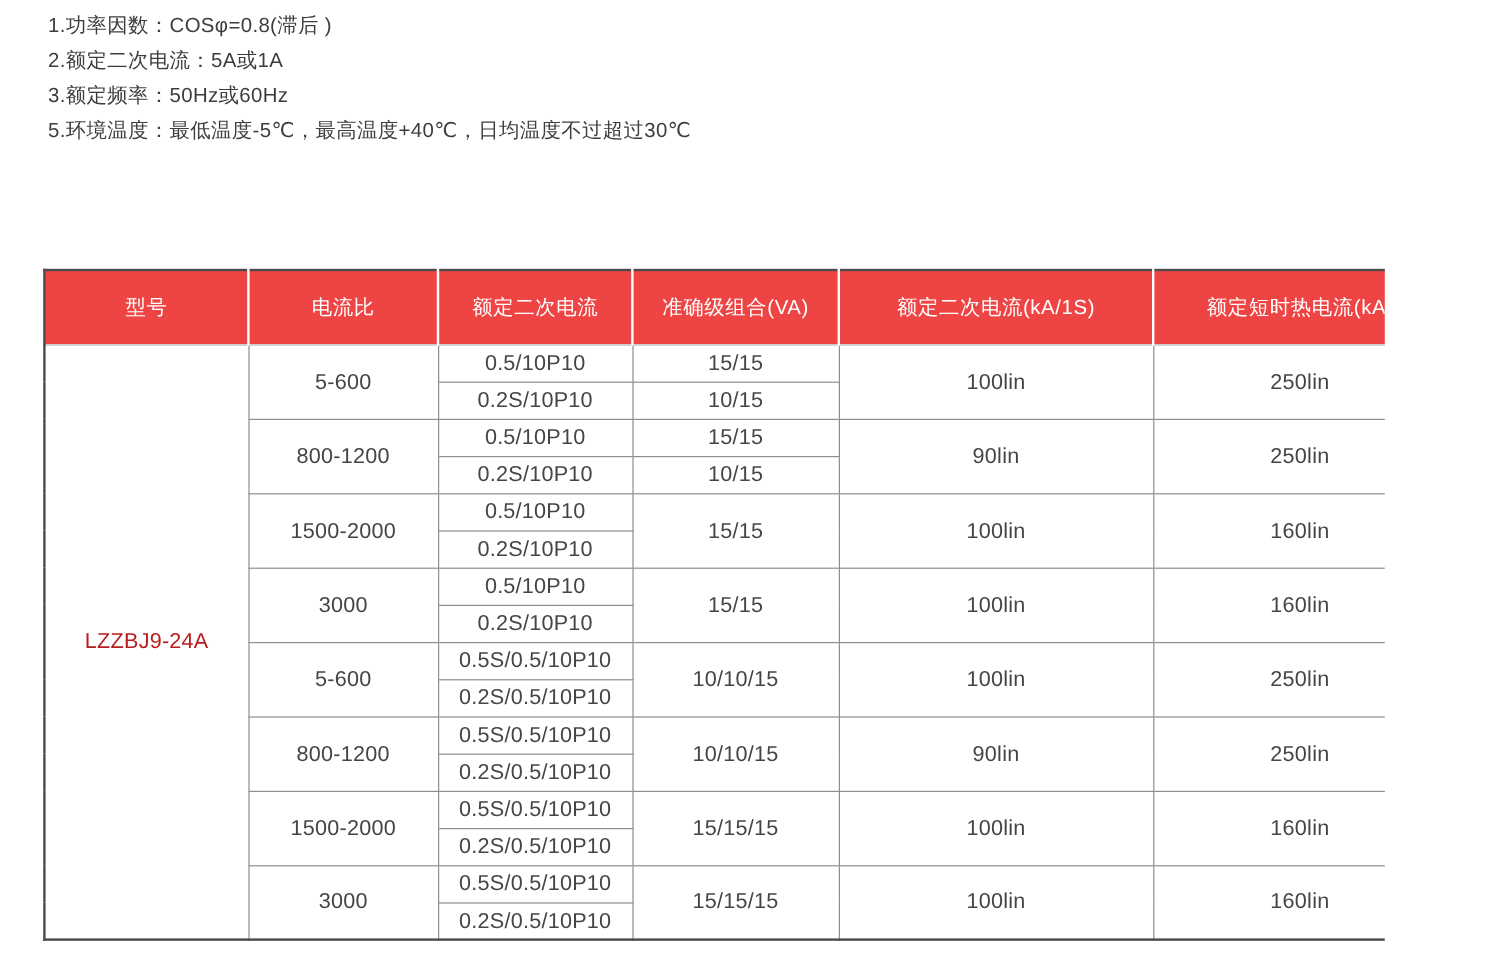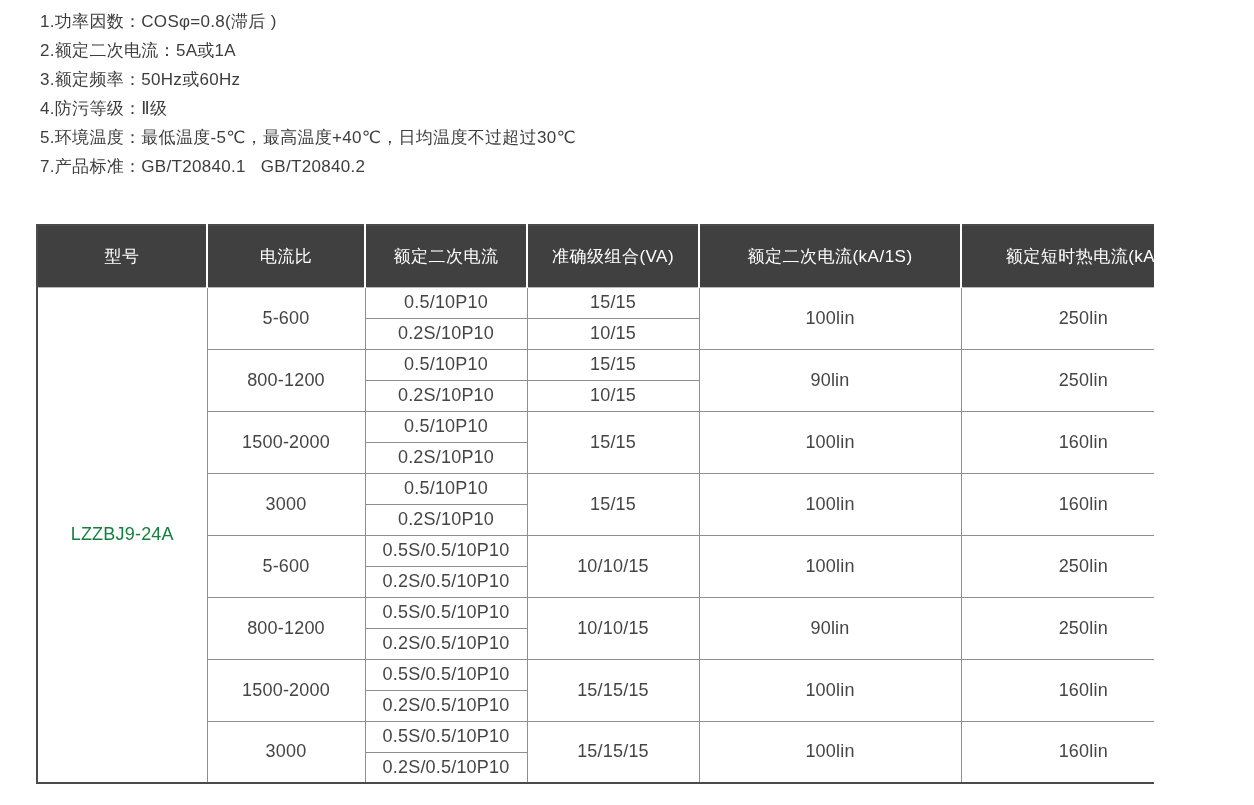--- a/index.html
+++ b/index.html
@@ -31,55 +31,53 @@
     position: absolute;
     left: 36px;
     top: 224px;
     width: 1169px;
     border-collapse: collapse;
     table-layout: fixed;
     border: 2px solid #4b4b4b;
   }
   .spec-table th {
     height: 62px;
-    background: #404040;
+    background: #ef4444;
     color: #ffffff;
     font-size: 17px;
     font-weight: normal;
     text-align: center;
     vertical-align: middle;
     border-right: 2px solid #ffffff;
     border-bottom: 1px solid #b9b9b9;
     letter-spacing: 0.5px;
   }
   .spec-table th:last-child { border-right: none; }
   .spec-table td {
     height: 31px;
     border: 1px solid #8e8e8e;
     text-align: center;
     vertical-align: middle;
     font-size: 18px;
     color: #454545;
     background: #ffffff;
     letter-spacing: 0.2px;
   }
-  .spec-table td.model-cell { font-size: 18px; color: #15803d; }
+  .spec-table td.model-cell { font-size: 18px; color: #b91c1c; }
 </style>
 </head>
 <body>
 
 <div class="page">
 
   <div class="specs">
     <div class="spec-item">1.功率因数：COSφ=0.8(滞后 )</div>
     <div class="spec-item">2.额定二次电流：5A或1A</div>
     <div class="spec-item">3.额定频率：50Hz或60Hz</div>
-    <div class="spec-item">4.防污等级：Ⅱ级</div>
     <div class="spec-item">5.环境温度：最低温度-5℃，最高温度+40℃，日均温度不过超过30℃</div>
-    <div class="spec-item">7.产品标准：GB/T20840.1   GB/T20840.2</div>
   </div>
 
   <table class="spec-table">
     <colgroup>
       <col style="width:170px">
       <col style="width:158px">
       <col style="width:162px">
       <col style="width:172px">
       <col style="width:262px">
       <col style="width:245px">

